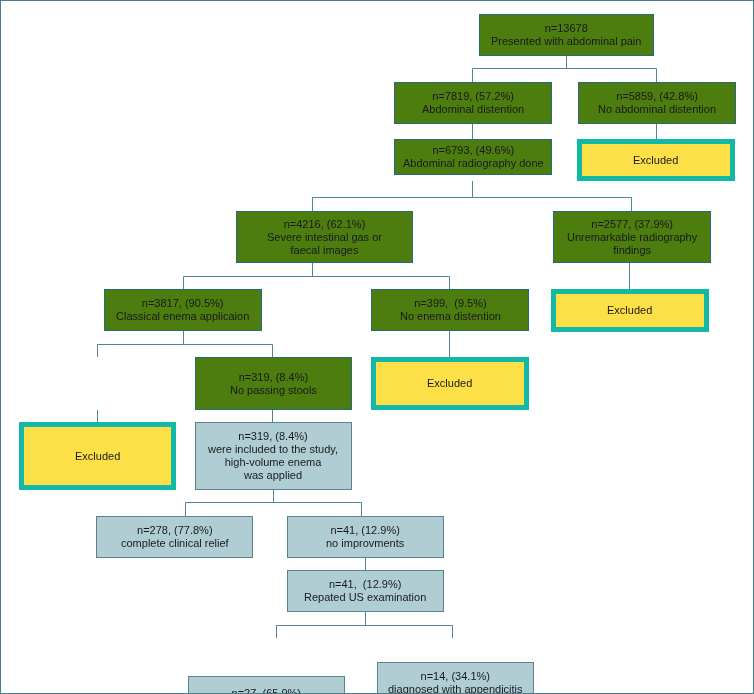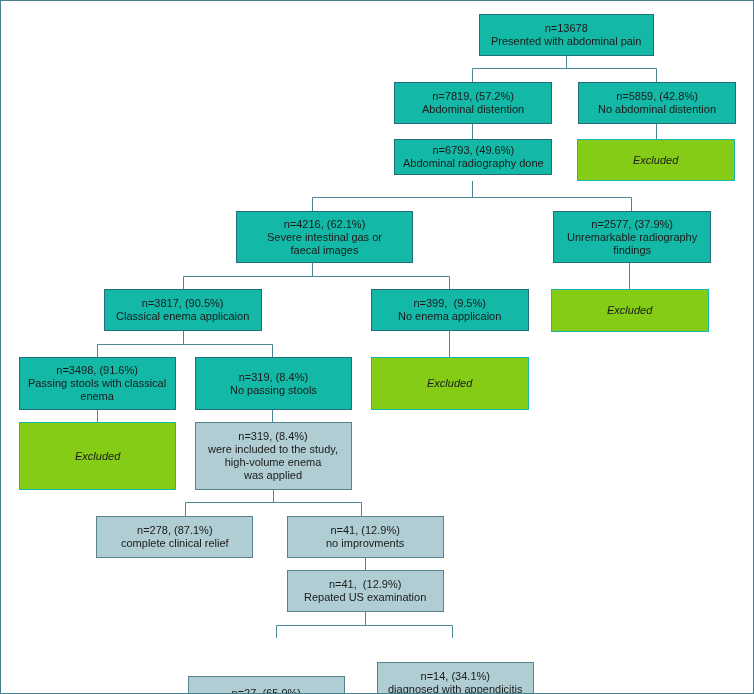--- a/index.html
+++ b/index.html
@@ -12,22 +12,22 @@
          box-sizing:border-box;border:1px solid #44808f;pointer-events:none;z-index:5;}
   #canvas{position:absolute;left:0;top:0;width:754px;height:694px;}
   #canvas polyline{fill:none;stroke:#4d8697;stroke-width:1;}
   .node{position:absolute;box-sizing:border-box;display:flex;
         align-items:center;justify-content:center;text-align:center;
         color:#1a1a1a;font-size:11px;
         -webkit-font-smoothing:antialiased;transform:translateZ(0);}
   .node .lines{display:block;line-height:13px;white-space:pre;
         will-change:transform;transform:translateZ(0);}
   .node .ln{display:block;}
-  .medium{background:#14b8a6;border:1px solid #236b7d;}
-  .dark{background:#84cc16;border:1px solid #14b8a6;font-style:italic;}
+  .medium{background:#4d7c0f;border:1px solid #236b7d;}
+  .dark{background:#fde047;border:5px solid #14b8a6;}
   .light{background:#b0cdd3;border:1px solid #56838c;}
 </style>
 </head>
 <body>
 
 <div id="frame">
   <svg id="canvas" viewBox="0 0 754 694" width="754" height="694">
     <polyline points="566.5,56 566.5,68.5"></polyline>
     <polyline points="472.5,68.5 656.5,68.5"></polyline>
     <polyline points="472.5,68.5 472.5,82"></polyline>
@@ -78,42 +78,39 @@
   <div class="node medium" style="left:236px;top:211px;width:177px;height:52px">
     <span class="lines"><span class="ln">n=4216, (62.1%)</span><span class="ln">Severe intestinal gas or</span><span class="ln">faecal images</span></span>
   </div>
   <div class="node medium" style="left:553px;top:211px;width:158px;height:52px">
     <span class="lines"><span class="ln">n=2577, (37.9%)</span><span class="ln">Unremarkable radiography</span><span class="ln">findings</span></span>
   </div>
   <div class="node medium" style="left:104px;top:289px;width:158px;height:42px">
     <span class="lines"><span class="ln">n=3817, (90.5%)</span><span class="ln">Classical enema applicaion</span></span>
   </div>
   <div class="node medium" style="left:371px;top:289px;width:158px;height:42px">
-    <span class="lines"><span class="ln">n=399,  (9.5%)</span><span class="ln">No enema applicaion</span></span>
+    <span class="lines"><span class="ln">n=399,  (9.5%)</span><span class="ln">No enema distention</span></span>
   </div>
   <div class="node dark" style="left:551px;top:289px;width:158px;height:43px">
     <span class="lines"><span class="ln">Excluded</span></span>
-  </div>
-  <div class="node medium" style="left:19px;top:357px;width:157px;height:53px">
-    <span class="lines"><span class="ln">n=3498, (91.6%)</span><span class="ln">Passing stools with classical</span><span class="ln">enema</span></span>
   </div>
   <div class="node medium" style="left:195px;top:357px;width:157px;height:53px">
     <span class="lines"><span class="ln">n=319, (8.4%)</span><span class="ln">No passing stools</span></span>
   </div>
   <div class="node dark" style="left:371px;top:357px;width:158px;height:53px">
     <span class="lines"><span class="ln">Excluded</span></span>
   </div>
   <div class="node dark" style="left:19px;top:422px;width:157px;height:68px">
     <span class="lines"><span class="ln">Excluded</span></span>
   </div>
   <div class="node light" style="left:195px;top:422px;width:157px;height:68px">
     <span class="lines"><span class="ln">n=319, (8.4%)</span><span class="ln">were included to the study,</span><span class="ln">high-volume enema</span><span class="ln">was applied</span></span>
   </div>
   <div class="node light" style="left:96px;top:516px;width:157px;height:42px">
-    <span class="lines"><span class="ln">n=278, (87.1%)</span><span class="ln">complete clinical relief</span></span>
+    <span class="lines"><span class="ln">n=278, (77.8%)</span><span class="ln">complete clinical relief</span></span>
   </div>
   <div class="node light" style="left:287px;top:516px;width:157px;height:42px">
     <span class="lines"><span class="ln">n=41, (12.9%)</span><span class="ln">no improvments</span></span>
   </div>
   <div class="node light" style="left:287px;top:570px;width:157px;height:42px">
     <span class="lines"><span class="ln">n=41,  (12.9%)</span><span class="ln">Repated US examination</span></span>
   </div>
   <div class="node light" style="left:188px;top:676px;width:157px;height:48px">
     <span class="lines"><span class="ln">n=27, (65.9%)</span><span class="ln">unremarkable US findings</span></span>
   </div>

